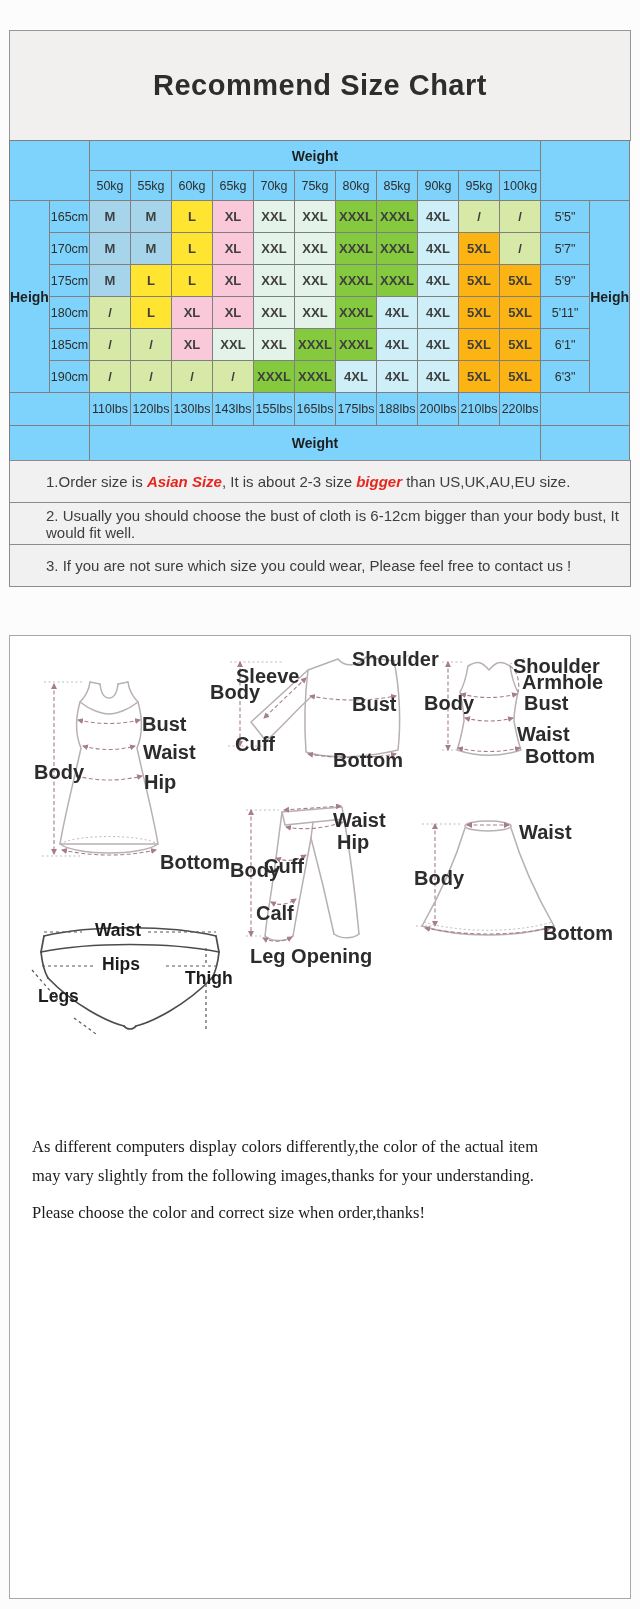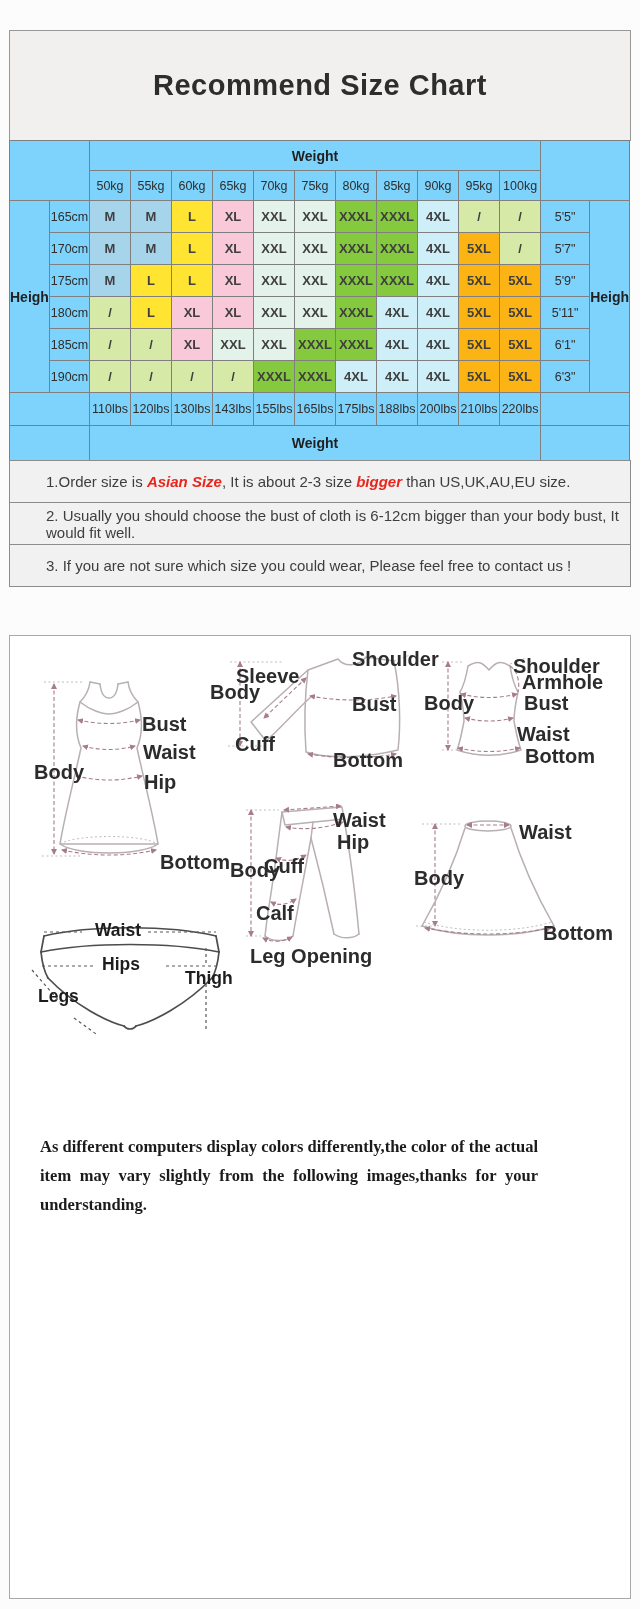--- a/index.html
+++ b/index.html
@@ -58,21 +58,21 @@
   .gl2 { stroke:#4c4c4c; stroke-width:1.7; fill:none; stroke-linecap:round; stroke-linejoin:round; }
   .meas { stroke:#a77c90; stroke-width:1.1; fill:none; stroke-dasharray:4 2.5; }
   .gd  { stroke:#b5b5b5; stroke-width:.9; fill:none; stroke-dasharray:2 2.5; }
   .gd2 { stroke:#585858; stroke-width:1.2; fill:none; stroke-dasharray:3 3; }
 
   .notes-block {
     margin-top:86px; padding:0 92px 0 22px;
     font-family:"Liberation Serif", serif; font-size:16.5px; color:#1b1b1b;
   }
   .notes-block .nh { line-height:29px; }
-  .notes-block p { margin:8px 0 0 8px; line-height:29px; text-align:justify;font-weight:bold; }
+  .notes-block p { margin:8px 0 0 0; line-height:29px; text-align:justify; }
 </style>
 </head>
 <body>
 
 <div class="page">
 
   <div class="panel1">
     <div class="titlebox">
       <div class="title">Recommend Size Chart</div>
     </div>
@@ -374,17 +374,18 @@
       </svg>
       <span class="dlab lg" style="left:85px;top:286px">Waist</span>
       <span class="dlab lg" style="left:92px;top:320px">Hips</span>
       <span class="dlab lg" style="left:28px;top:352px">Legs</span>
       <span class="dlab lg" style="left:175px;top:334px">Thigh</span>
     </div>
 
     <div class="notes-block">
       <div>
           <p>As different computers display colors differently,the color of the actual item may vary slightly from the following images,thanks for your understanding.</p>
+          <p>Please choose the color and correct size when order,thanks!</p>
         </div>
     </div>
   </div>
 
 </div>
 
 </body></html>

